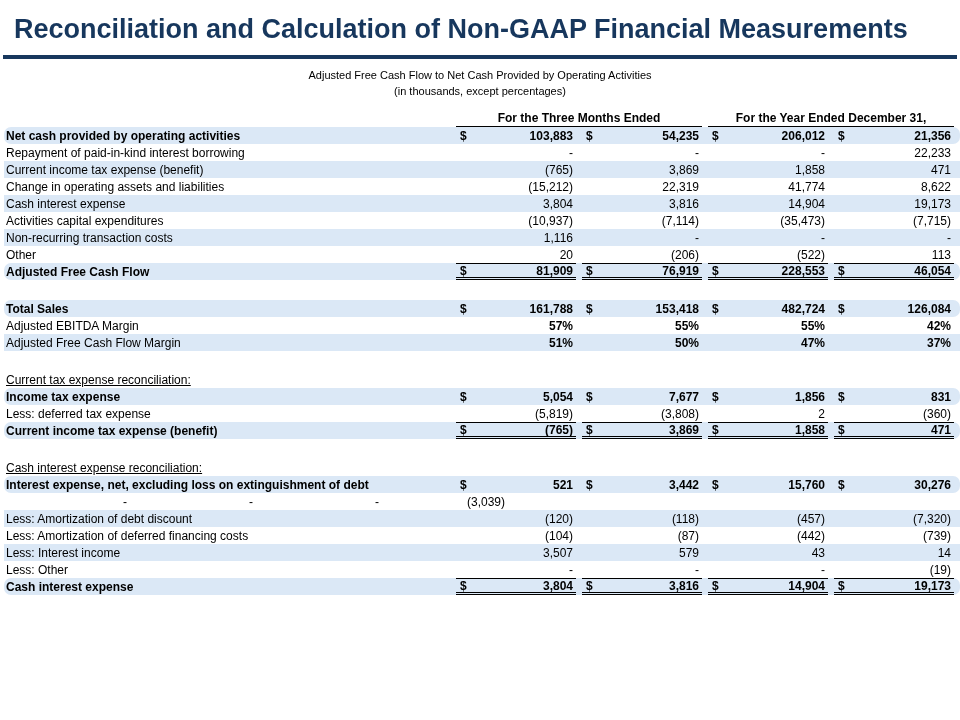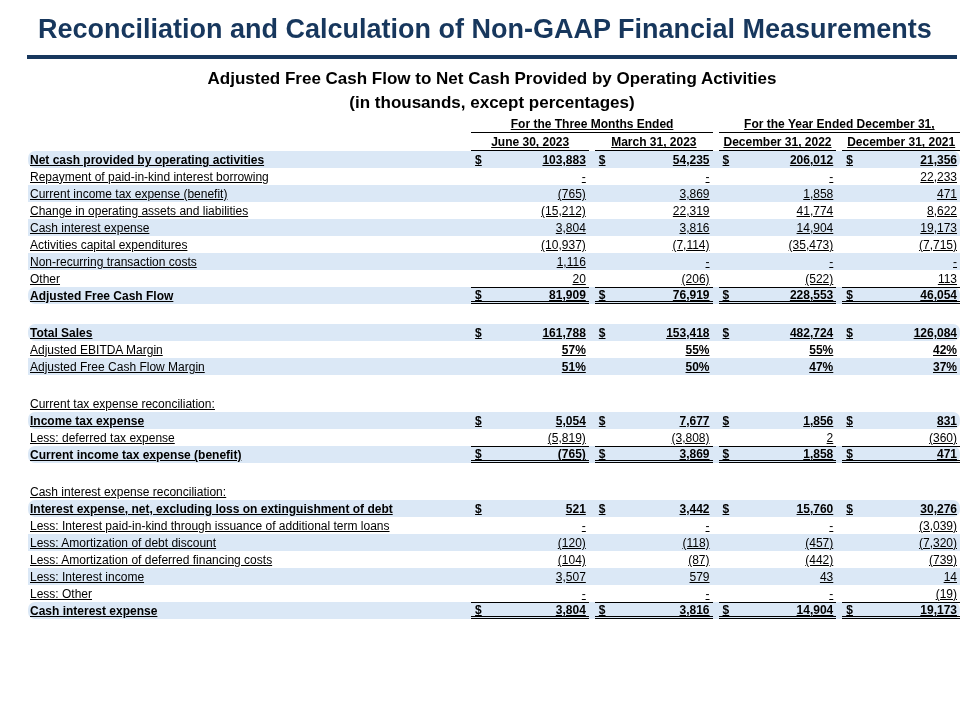--- a/index.html
+++ b/index.html
@@ -3,38 +3,38 @@
 <meta charset="utf-8">
 <style>
   * { box-sizing: border-box; }
   html, body { margin: 0; padding: 0; }
   body {
     width: 960px; height: 720px;
     font-family: "Liberation Sans", sans-serif;
     color: #000; background: #fff;
     overflow: hidden; position: relative;
   }
-  .slide { width: 960px; height: 720px; position: relative; padding-left: 24px; }
+  .slide { width: 960px; height: 720px; position: relative; }
 
   .title {
     color: var(--navy, #17375D);
     font-size: 27px; font-weight: bold;
     line-height: 1.2;
     padding: 13px 10px 10px 14px;
     white-space: nowrap;
   }
   .title-rule { height: 4px; background: var(--navy, #17375D); margin: 0 3px; }
 
   .table-heading, .table-subheading {
-    text-align: center; font-weight: bold; font-size: 17px;
+    text-align: center; font-weight: normal; font-size: 11px;
   }
   .table-heading { margin-top: 10px; }
   .table-subheading { margin-top: 4px; }
 
-  .table { margin-top: 2px; padding-left: 4px; font-size: 12px; text-decoration: underline; }
+  .table { margin-top: 12px; padding-left: 4px; font-size: 12px; }
 
   .trow { display: flex; align-items: center; height: 17px; }
   .tlabel {
     width: 446px; padding-left: 2px;
     white-space: nowrap; overflow: hidden;
   }
   .tcell {
     display: flex; justify-content: space-between; align-items: center;
     width: 120px; margin-left: 6px; height: 100%;
     padding: 0 3px 0 4px;
@@ -98,27 +98,20 @@
   <div class="table-subheading">(in thousands, except percentages)</div>
 
   <div class="table">
 
     <div class="trow group-row">
       <div class="spacer"></div>
       <div class="group-cell">For the Three Months Ended</div>
       <div class="group-cell">For the Year Ended December 31,</div>
     </div>
 
-    <div class="trow date-row">
-      <div class="spacer"></div>
-      <div class="date-cell">June 30, 2023</div>
-      <div class="date-cell">March 31, 2023</div>
-      <div class="date-cell">December 31, 2022</div>
-      <div class="date-cell">December 31, 2021</div>
-    </div>
 
     <div id="table-body">
         <div class="trow bold shaded">
           <div class="tlabel">Net cash provided by operating activities</div>
           <div class="tcell">
             <span class="dollar">$</span>
             <span class="num">103,883</span>
           </div>
           <div class="tcell">
             <span class="dollar">$</span>
@@ -421,21 +414,20 @@
           <div class="tcell">
             <span class="dollar">$</span>
             <span class="num">15,760</span>
           </div>
           <div class="tcell">
             <span class="dollar">$</span>
             <span class="num">30,276</span>
           </div>
         </div>
         <div class="trow normal">
-          <div class="tlabel">Less: Interest paid-in-kind through issuance of additional term loans</div>
           <div class="tcell">
             <span class="dollar"></span>
             <span class="num">-</span>
           </div>
           <div class="tcell">
             <span class="dollar"></span>
             <span class="num">-</span>
           </div>
           <div class="tcell">
             <span class="dollar"></span>

